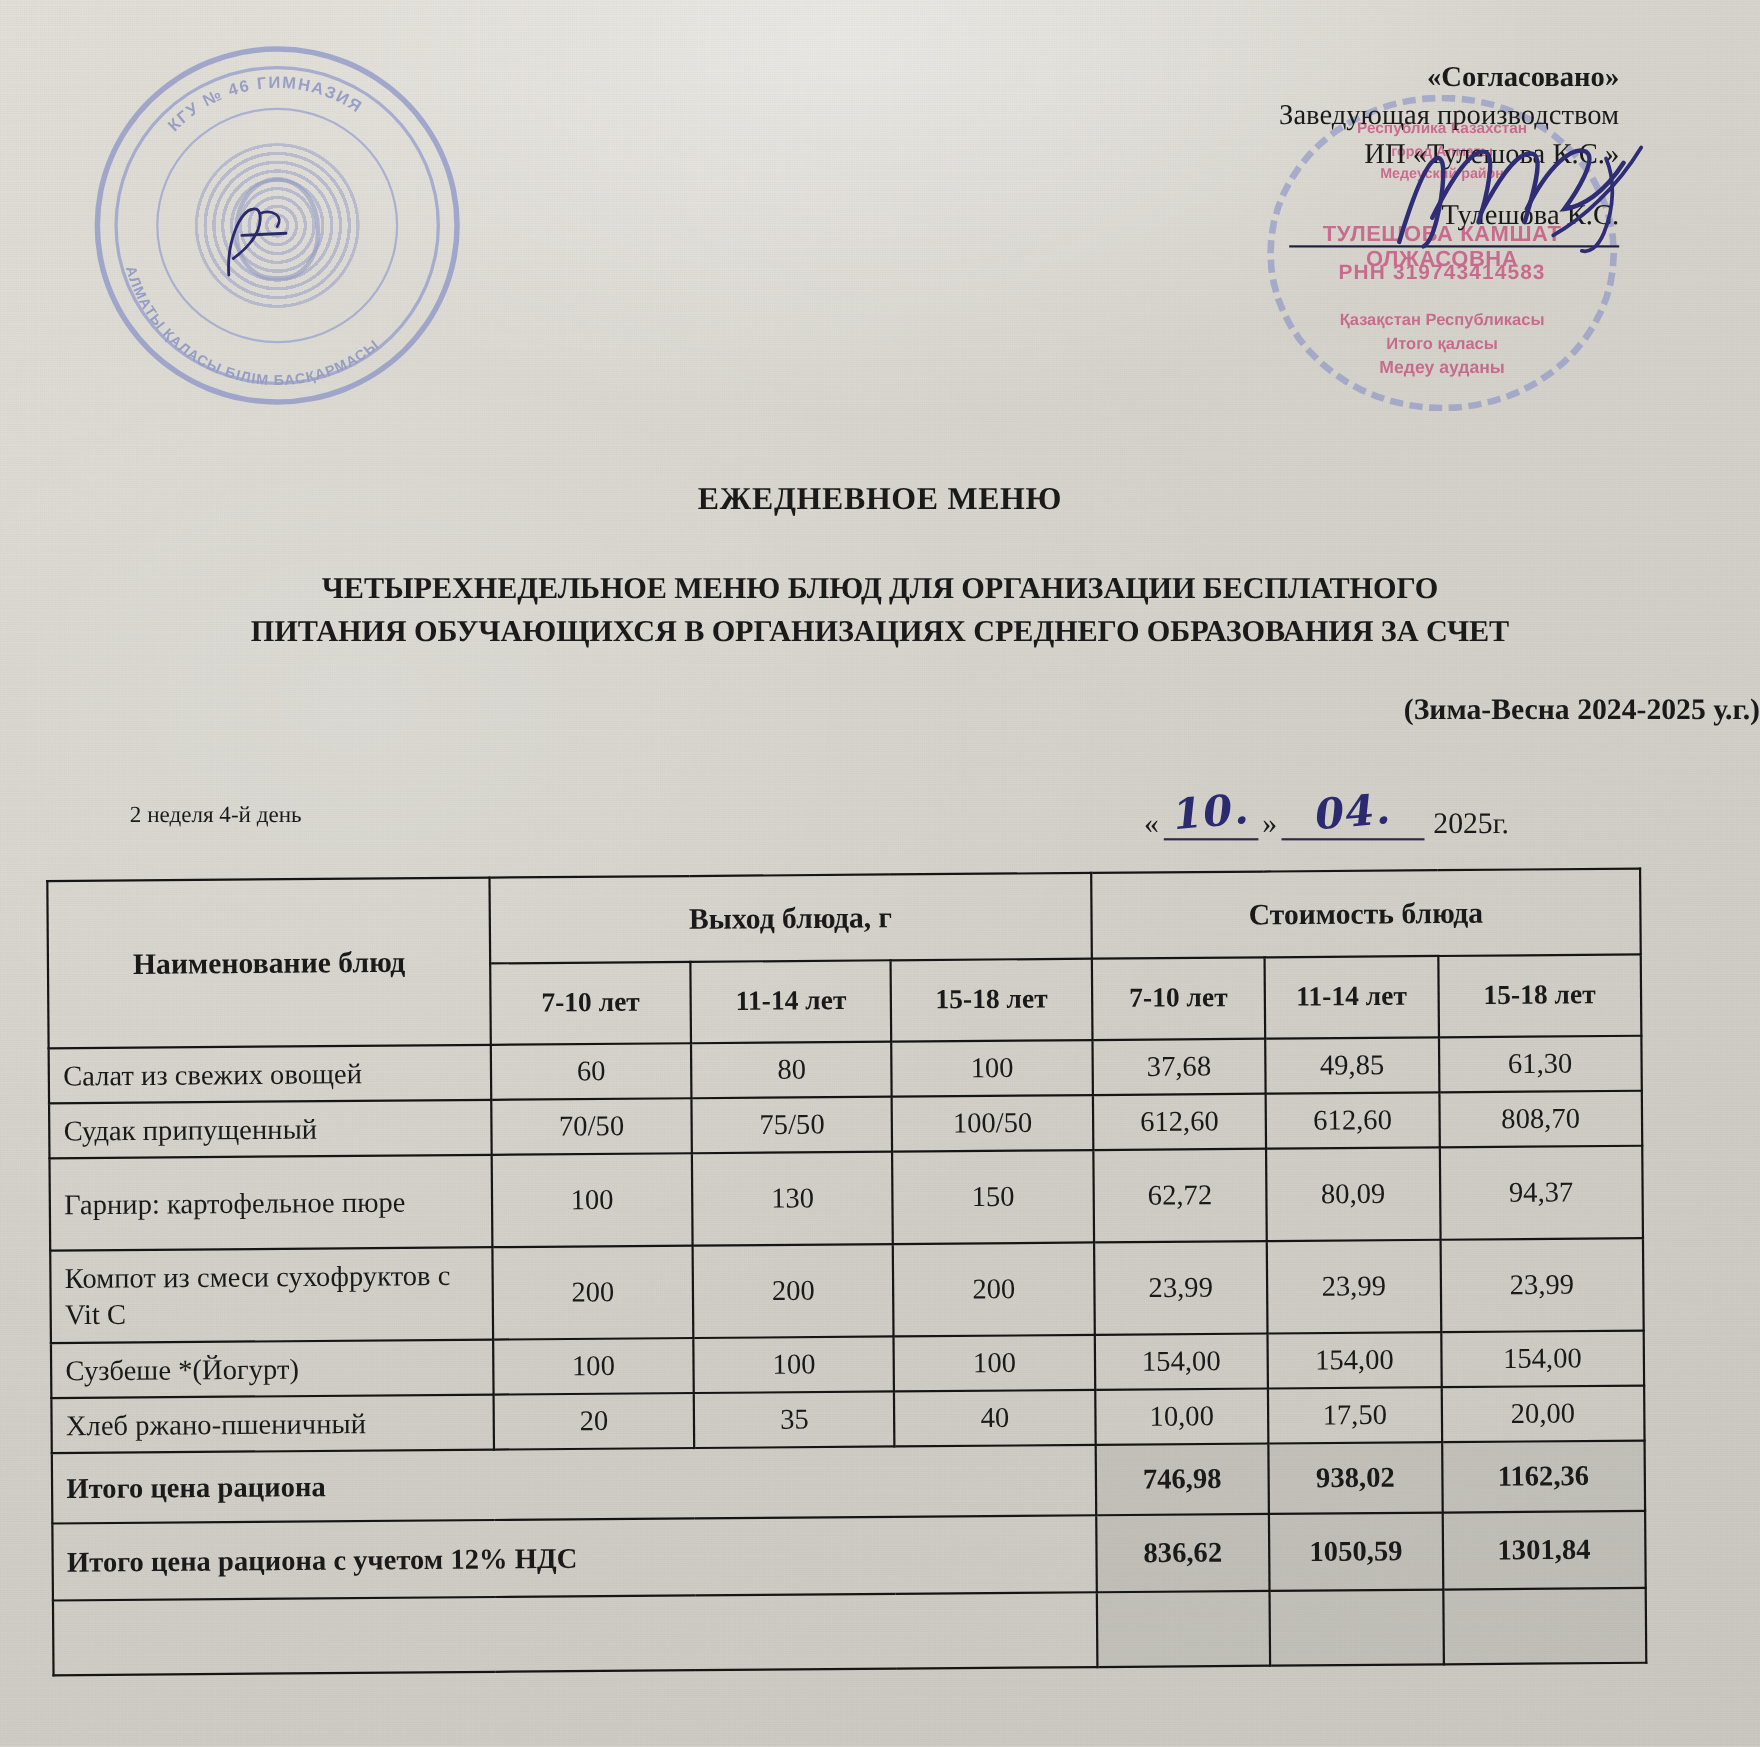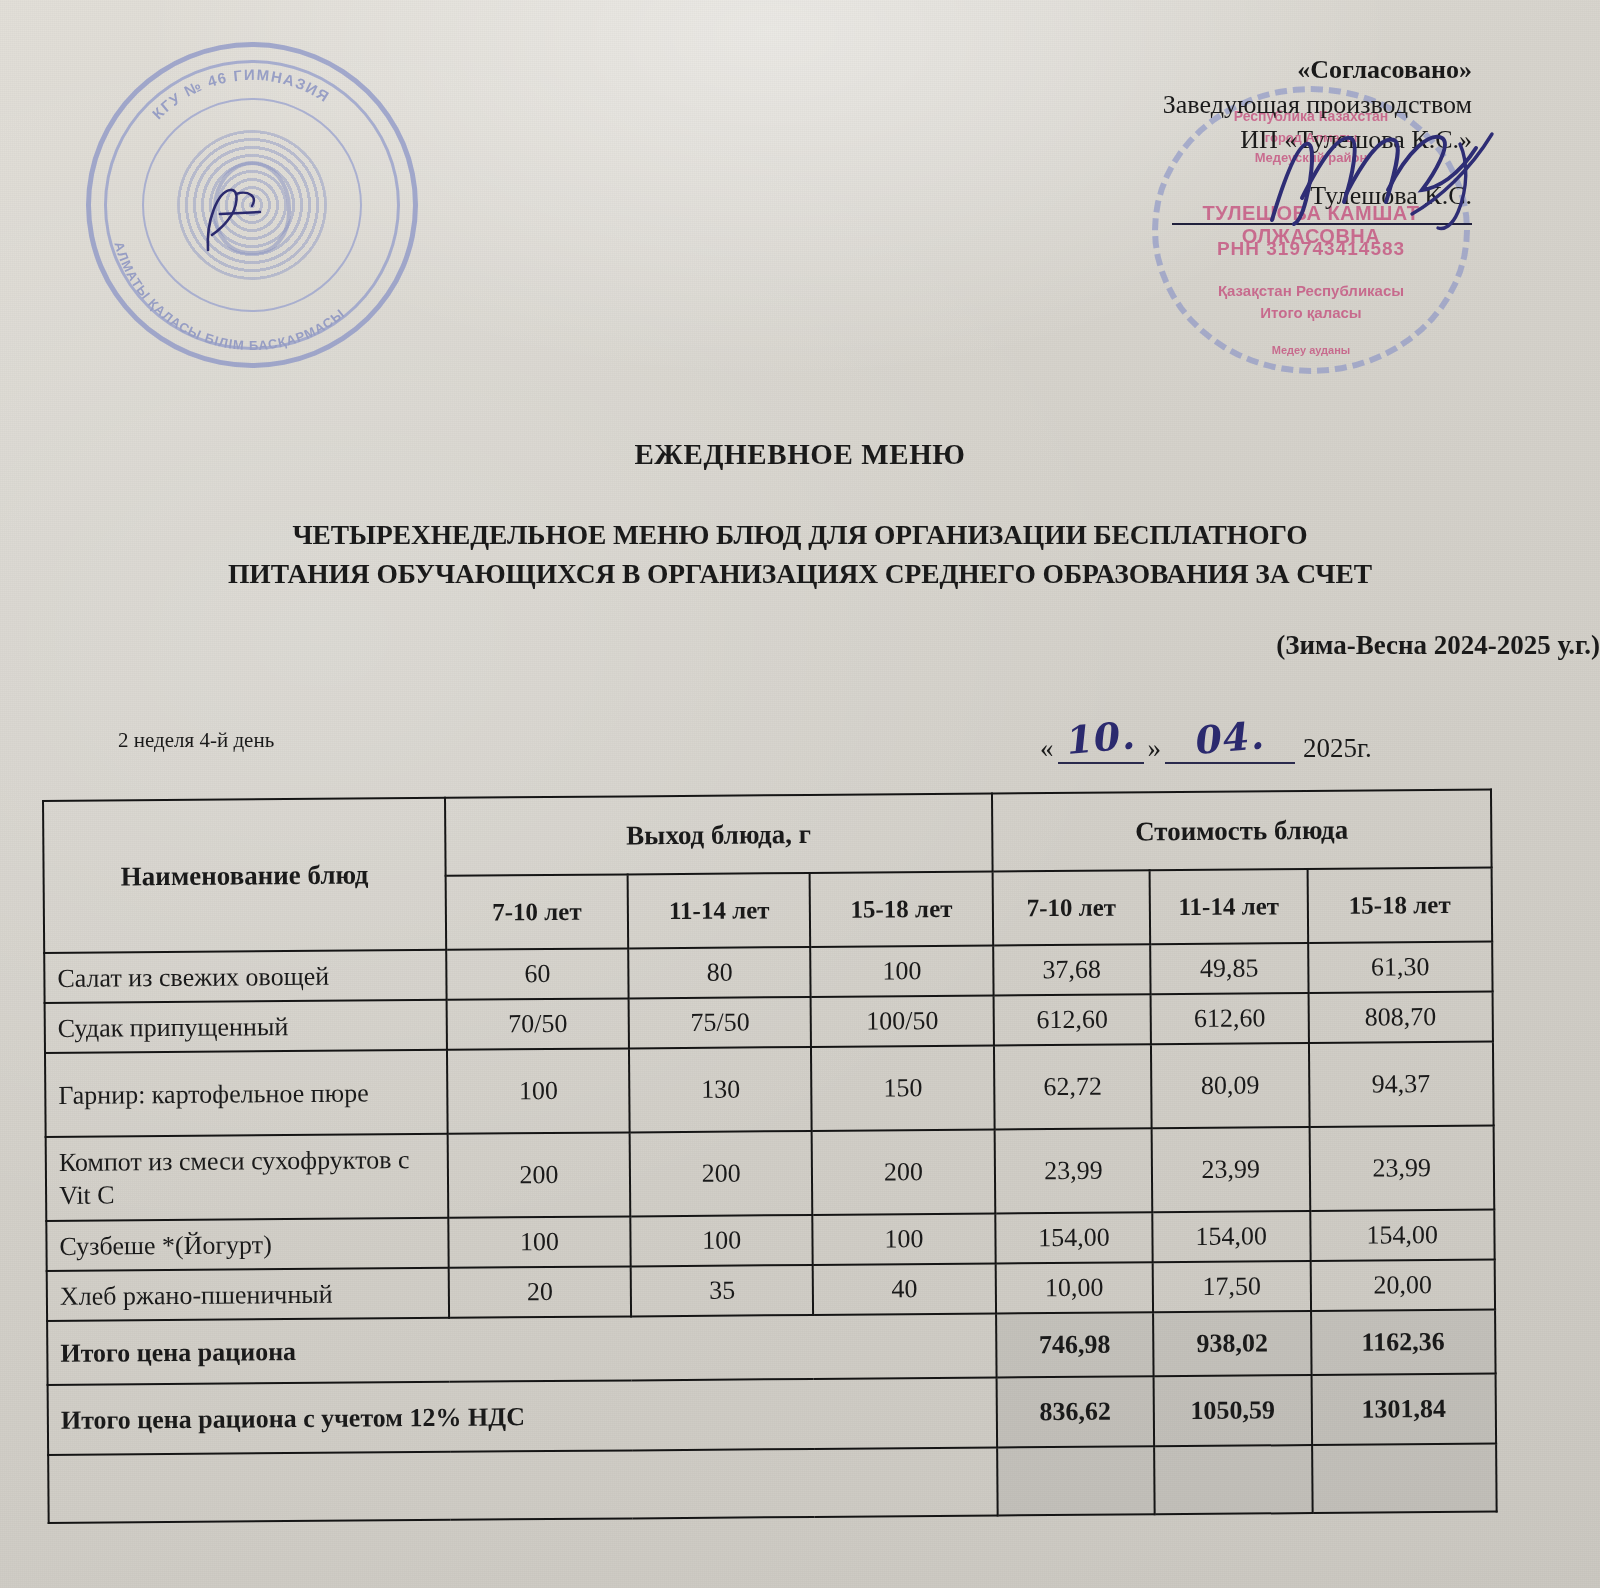--- a/index.html
+++ b/index.html
@@ -103,21 +103,21 @@
     font-family:"Liberation Sans", sans-serif;
     color:#be185d;font-weight:bold;
   }
   .sr-l1{top:22px;font-size:14px;}
   .sr-l2{top:44px;font-size:13px;}
   .sr-l3{top:64px;font-size:13px;}
   .sr-name{top:116px;font-size:20px;letter-spacing:.5px;color:#5e6cb4;}
   .sr-rnn{top:152px;font-size:19px;letter-spacing:1px;}
   .sr-k1{top:196px;font-size:15px;}
   .sr-k2{top:218px;font-size:15px;}
-  .sr-k3{top:258px;font-size:11px;}
+  .sr-k3{top:240px;font-size:16px;}
 
   .signature{
     position:absolute;pointer-events:none;
   }
   .sig-right{left:1262px;top:128px;width:260px;height:110px;}
   .sig-left{left:190px;top:180px;width:120px;height:80px;}
 
   
   .t-daily{
     position:absolute;left:0;right:0;top:438px;

